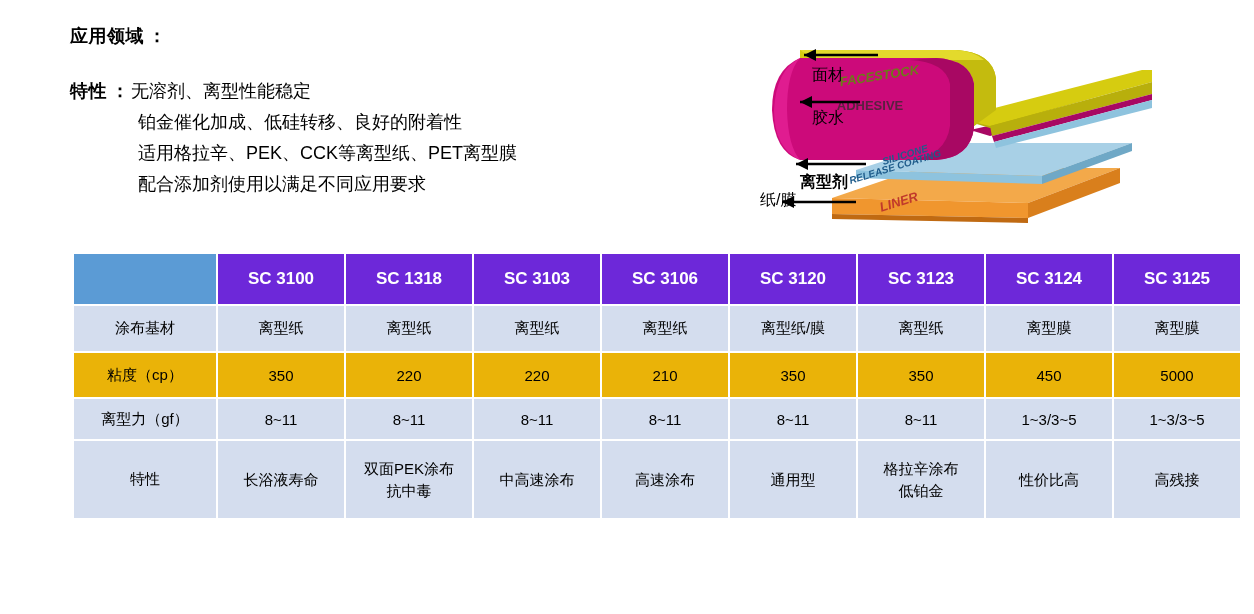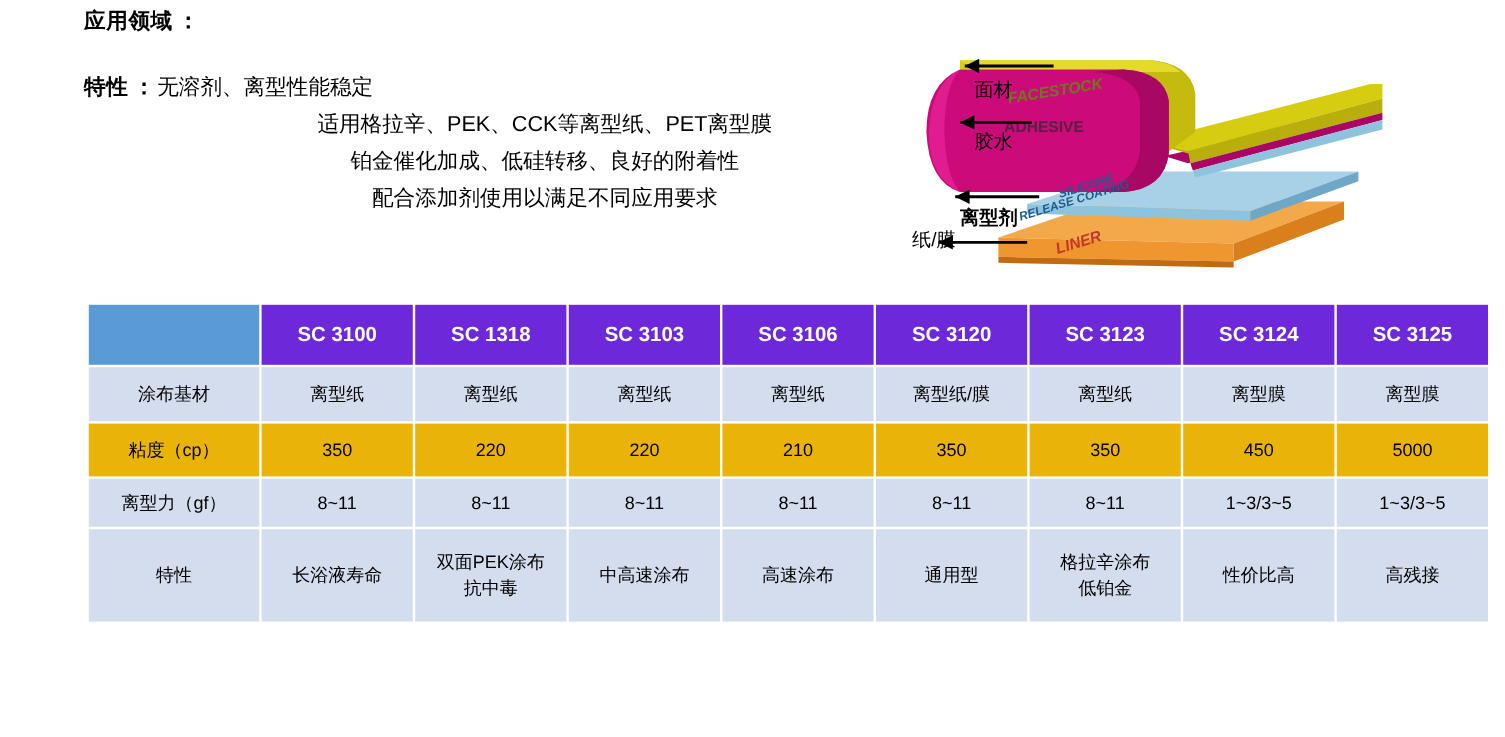--- a/index.html
+++ b/index.html
@@ -13,23 +13,22 @@
     position: relative;
     font-family: "Liberation Sans", "DejaVu Sans", sans-serif;
     color: #000000;
     overflow: hidden;
   }
 
   
   #text-block {
     position: absolute;
     left: 70px;
-    top: 2px;
+    top: 21px;
     width: 700px;
-    text-align: center;
   }
   .para-row {
     display: flex;
     align-items: flex-start;
     font-size: 18px;
     line-height: 31px;
     white-space: nowrap;
   }
   .para-label {
     font-weight: bold;
@@ -130,22 +129,22 @@
       <span class="para-colon">：</span>
     </div>
   </div>
 
   <div id="features-block">
     <div class="para-row">
       <span class="para-label">特性</span>
       <span class="para-colon">：</span>
       <span class="para-text">无溶剂、离型性能稳定</span>
     </div>
+    <div class="feature-extra-line">铂金催化加成、低硅转移、良好的附着性</div>
     <div class="feature-extra-line">适用格拉辛、PEK、CCK等离型纸、PET离型膜</div>
-    <div class="feature-extra-line">铂金催化加成、低硅转移、良好的附着性</div>
     <div class="feature-extra-line">配合添加剂使用以满足不同应用要求</div>
   </div>
 
 </div>
 
 <div id="diagram">
 
   <svg width="494" height="222" viewBox="0 0 494 222">
 
     <g>

